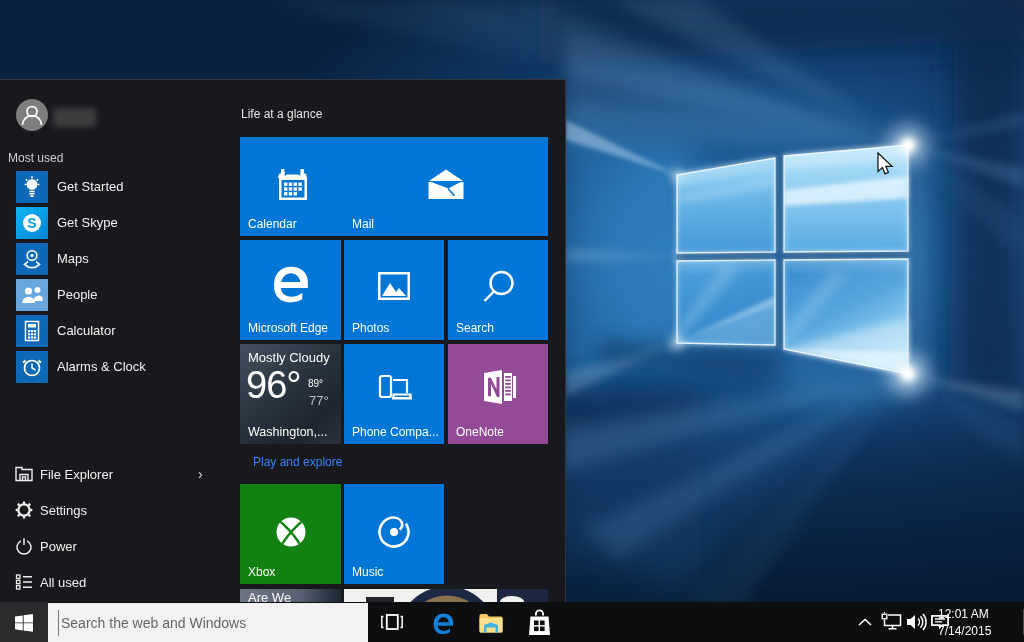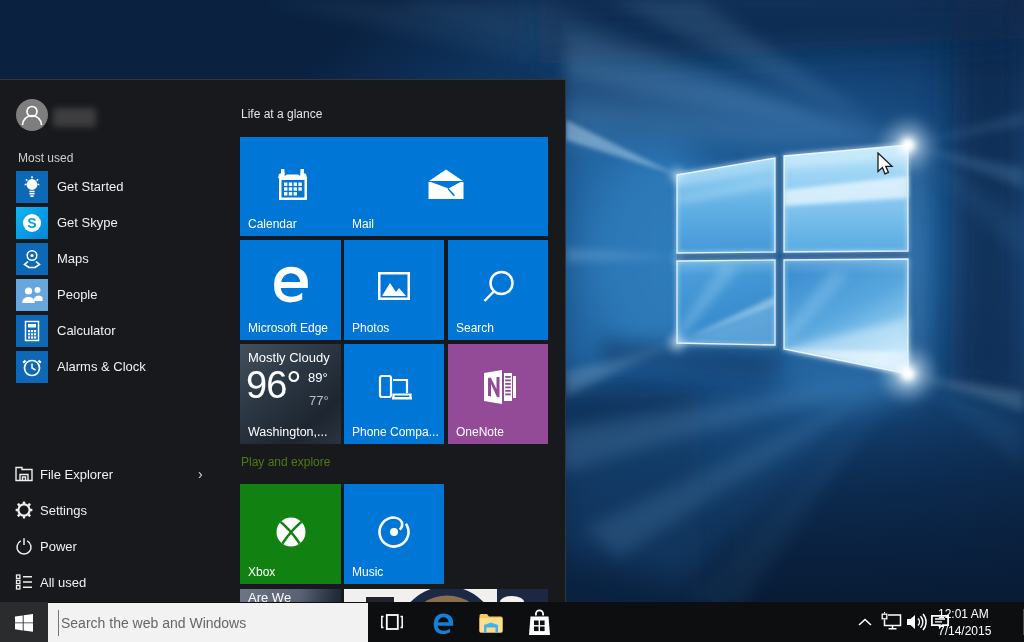--- a/index.html
+++ b/index.html
@@ -145,21 +145,21 @@
 <circle cx="677" cy="257" r="4" fill="#eaf8ff" opacity="0.35" filter="url(#b4)"></circle>
 </svg>
 <div id="menu">
 
   <svg class="abs" width="32" height="32" style="left:16px;top:19px">
     <circle cx="16" cy="16" r="16" fill="#7e7e7e"></circle>
     <circle cx="16" cy="12.5" r="5" fill="none" stroke="#fff" stroke-width="1.7"></circle>
     <path d="M6.5,26 a9.5,9.5 0 0 1 19,0" fill="none" stroke="#fff" stroke-width="1.7"></path>
   </svg>
   <div class="abs" style="left:53px;top:28px;width:43px;height:19px;background:#3e3e40;border-radius:3px;filter:blur(3px)"></div>
-  <div class="mlabel" style="left:18px;top:71px">Most used</div>
+  <div class="mlabel" style="left:8px;top:71px">Most used</div>
 
   <svg class="aicon" style="top:91px" viewBox="0 0 32 32">
         <rect width="32" height="32" fill="#0d68b8"></rect>
     <g stroke="#fff" stroke-width="1.6" fill="none">
       <circle cx="16" cy="13.5" r="4.6" fill="#fff"></circle>
       <path d="M16,5.2 L16,7.2 M9.9,8.2 L11.3,9.6 M22.1,8.2 L20.7,9.6 M8.6,13.5 L10.6,13.5 M21.4,13.5 L23.4,13.5"></path>
       <path d="M13.4,20.5 L18.6,20.5 M13.4,22.8 L18.6,22.8 M14.4,25.1 L17.6,25.1"></path>
     </g>
   </svg>
   <div class="mitem" style="left:57px;top:99px">Get Started</div>
@@ -325,21 +325,21 @@
     <svg class="ticon" width="36" height="36" viewBox="0 0 36 36" style="top:48%">
       <circle cx="21.5" cy="13" r="11" fill="none" stroke="#fff" stroke-width="2.5"></circle>
       <path d="M13.8,21.5 L4.5,31" stroke="#fff" stroke-width="2.5"></path>
     </svg>
     <div class="tlabel">Search</div>
   </div>
 
   <div class="tile" style="left:240px;top:264px;width:101px;height:100px;background:linear-gradient(140deg,#44505e 0%,#2c3744 40%,#1d2630 75%,#2a333e 100%)">
     <div class="abs" style="left:8px;top:6px;font-size:13px">Mostly Cloudy</div>
     <div class="abs" style="left:6px;top:20px;font-size:38px;font-weight:400;letter-spacing:-1px">96°</div>
-    <div class="abs" style="left:68px;top:26px;font-size:13px">89°</div>
+    <div class="abs" style="left:68px;top:34px;font-size:10px">89°</div>
     <div class="abs" style="left:69px;top:49px;font-size:13px;color:#b9bfc6">77°</div>
     <div class="tlabel" style="font-size:12.5px">Washington,...</div>
   </div>
 
   <div class="tile" style="left:344px;top:264px;width:100px;height:100px;background:#0077d7">
     <svg class="ticon" width="42" height="36" viewBox="0 0 42 36" style="top:43%">
       <g fill="none" stroke="#fff" stroke-width="2.2">
         <rect x="7" y="7" width="11" height="21" rx="2"></rect>
         <path d="M20,11 L34,11 L34,24"></path>
         <path d="M20.5,28 L20.5,25.5 L37.5,25.5 L37.5,28"></path>
@@ -361,21 +361,21 @@
               <rect x="27.2" y="17.5" width="5.6" height="1.8"></rect>
               <rect x="27.2" y="21" width="5.6" height="1.8"></rect>
               <rect x="27.2" y="24.5" width="5.6" height="1.8"></rect>
         </g>
         <rect x="35" y="7" width="3" height="22"></rect>
       </g>
     </svg>
     <div class="tlabel">OneNote</div>
   </div>
 
-  <div class="mlabel" style="left:241px;top:375px;color:#4d7c0f">Play and explore</div>
+  <div class="mlabel" style="left:253px;top:375px;color:#3b82f6">Play and explore</div>
 
   <div class="tile" style="left:240px;top:404px;width:101px;height:100px;background:#118211">
     <svg class="ticon" width="34" height="34" viewBox="0 0 34 34" style="top:48%">
       <defs>
             <clipPath id="xclip">
               <circle cx="17" cy="17" r="14.5"></circle>
             </clipPath>
           </defs>
       <circle cx="17" cy="17" r="14.5" fill="#fff"></circle>
       <g clip-path="url(#xclip)" stroke="#118211" stroke-width="2.4" fill="none">

